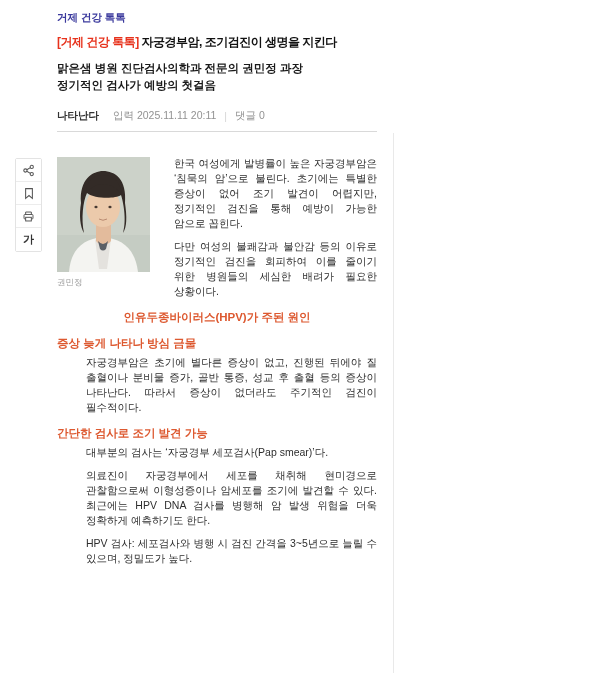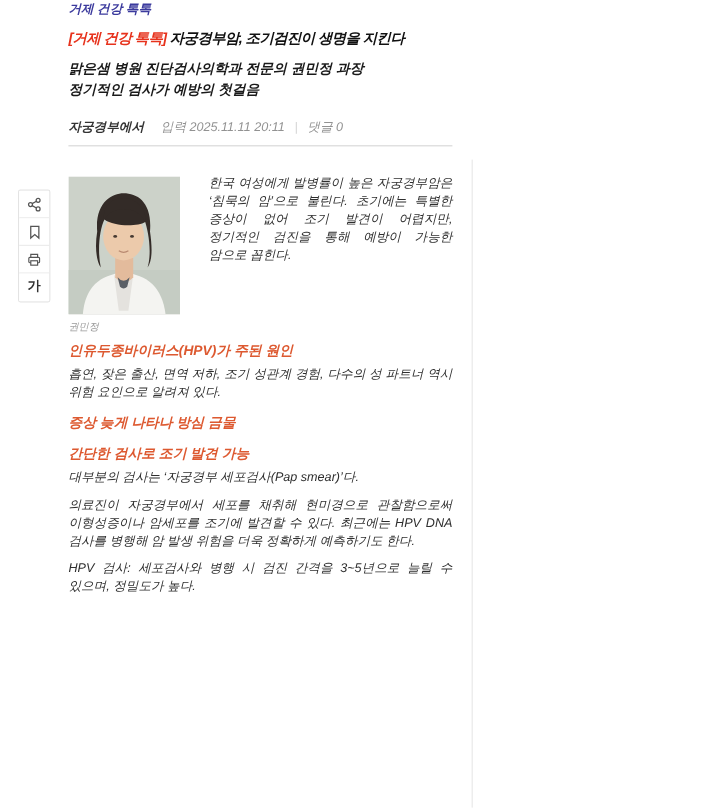--- a/index.html
+++ b/index.html
@@ -19,21 +19,21 @@
     border-bottom:1px solid #ececec; cursor:pointer; background:#fff;
   }
   .tool-btn:last-child { border-bottom:none; }
   .tool-btn svg { display:block; }
   .font-size-label { font-size:11px; font-weight:bold; color:#333; line-height:1; }
 
   
   .v-divider { position:absolute; left:393px; top:133px; width:1px; height:540px; background:#e9e9e9; }
 
   
-  .article-col { position:absolute; left:57px; top:1px; width:320px;font-style:italic; }
+  .article-col { position:absolute; left:57px; top:11px; width:320px; }
 
   .category-tag { font-size:10.5px; font-weight:bold; color:#3b3a9d; letter-spacing:0; cursor:pointer; }
 
   .article-title {
     margin-top:10px; font-size:12px; font-weight:bold; color:#111;
     letter-spacing:-0.5px; white-space:nowrap; width:max-content; line-height:1.25;
   }
   .title-highlight { color:#e7321c; }
 
   .subtitle { margin-top:10px; font-size:11.5px; font-weight:bold; color:#1a1a1a; line-height:17px; }
@@ -46,26 +46,26 @@
 
   .h-divider { margin-top:9px; height:1px; background:#d9d9d9; width:320px; }
 
   
   .article-body { margin-top:24px; font-size:10.5px; line-height:15px; text-align:justify; }
 
   .photo-fig { float:left; width:107px; margin:1px 10px 6px 0; }
   .photo-fig svg { display:block; width:93px; height:115px; }
   .photo-caption { margin-top:3px; font-size:8.5px; color:#9a9a9a; text-align:left; }
 
-  .article-body p { margin:0 0 8px 0; color:#2e2e2e; word-break:keep-all; }
+  .article-body p { margin:0 0 8px 0; color:#2e2e2e; word-break:keep-all;padding-left:29px; }
   .section-h {
     clear:both; font-size:11.5px; font-weight:bold; color:#dd5930;
     margin:11px 0 4px 0; line-height:15px;
   }
-  .section-h.centered { }
+  .section-h.centered { text-align:center; }
   .note { color:#3ca57f; margin:0; }
   .note-block { margin-top:8px; }
 </style>
 </head>
 <body>
 
 <div class="tool-rail">
   <div class="tool-btn">
     <span>
       <svg width="13" height="13" viewBox="0 0 16 16" fill="none" stroke="#555" stroke-width="1.3">
@@ -105,21 +105,21 @@
   <div class="category-tag">거제 건강 톡톡</div>
 
   <h1 class="article-title"><span class="title-highlight">[거제 건강 톡톡]</span><span> 자궁경부암, 조기검진이 생명을 지킨다</span></h1>
 
   <div class="subtitle">
     <div>맑은샘 병원 진단검사의학과 전문의 권민정 과장</div>
     <div>정기적인 검사가 예방의 첫걸음</div>
   </div>
 
   <div class="byline-row">
-    <span class="byline-source">자궁경부에서</span>
+    <span class="byline-source">나타난다</span>
     <span class="byline-meta">입력 2025.11.11 20:11</span>
     <span class="byline-sep">|</span>
     <span class="byline-comments">댓글 0</span>
   </div>
 
   <div class="h-divider"></div>
 
   <div class="article-body">
 
     <figure class="photo-fig">
@@ -140,25 +140,26 @@
         <ellipse cx="39" cy="50" rx="1.6" ry="1.2" fill="#473a32"></ellipse>
         <ellipse cx="53" cy="50" rx="1.6" ry="1.2" fill="#473a32"></ellipse>
         <path d="M42 62 q4 2.5 8 0" stroke="#b98a71" stroke-width="1" fill="none"></path>
 
         <path d="M41 84 q5 6 10 0 l-2 8 q-3 3 -6 0 Z" fill="#5a5f66"></path>
       </svg>
       <figcaption class="photo-caption">권민정</figcaption>
     </figure>
 
     <p>한국 여성에게 발병률이 높은 자궁경부암은 ‘침묵의 암’으로 불린다. 초기에는 특별한 증상이 없어 조기 발견이 어렵지만, 정기적인 검진을 통해 예방이 가능한 암으로 꼽힌다.</p>
+    <p>다만 여성의 불쾌감과 불안감 등의 이유로 정기적인 검진을 회피하여 이를 줄이기 위한 병원들의 세심한 배려가 필요한 상황이다.</p>
 
     <div class="section-h centered">인유두종바이러스(HPV)가 주된 원인</div>
-    <p>흡연, 잦은 출산, 면역 저하, 조기 성관계 경험, 다수의 성 파트너 역시 위험 요인으로 알려져 있다.</p>
 
     <div class="section-h">증상 늦게 나타나 방심 금물</div>
+    <p>자궁경부암은 초기에 별다른 증상이 없고, 진행된 뒤에야 질 출혈이나 분비물 증가, 골반 통증, 성교 후 출혈 등의 증상이 나타난다. 따라서 증상이 없더라도 주기적인 검진이 필수적이다.</p>
 
     <div class="section-h">간단한 검사로 조기 발견 가능</div>
     <p>대부분의 검사는 ‘자궁경부 세포검사(Pap smear)’다.</p>
     <p>의료진이 자궁경부에서 세포를 채취해 현미경으로 관찰함으로써 이형성증이나 암세포를 조기에 발견할 수 있다. 최근에는 HPV DNA 검사를 병행해 암 발생 위험을 더욱 정확하게 예측하기도 한다.</p>
 
     <div class="note-block">
       <p class="note">HPV 검사: 세포검사와 병행 시 검진 간격을 3~5년으로 늘릴 수 있으며, 정밀도가 높다.</p>
     </div>
 
   </div>

